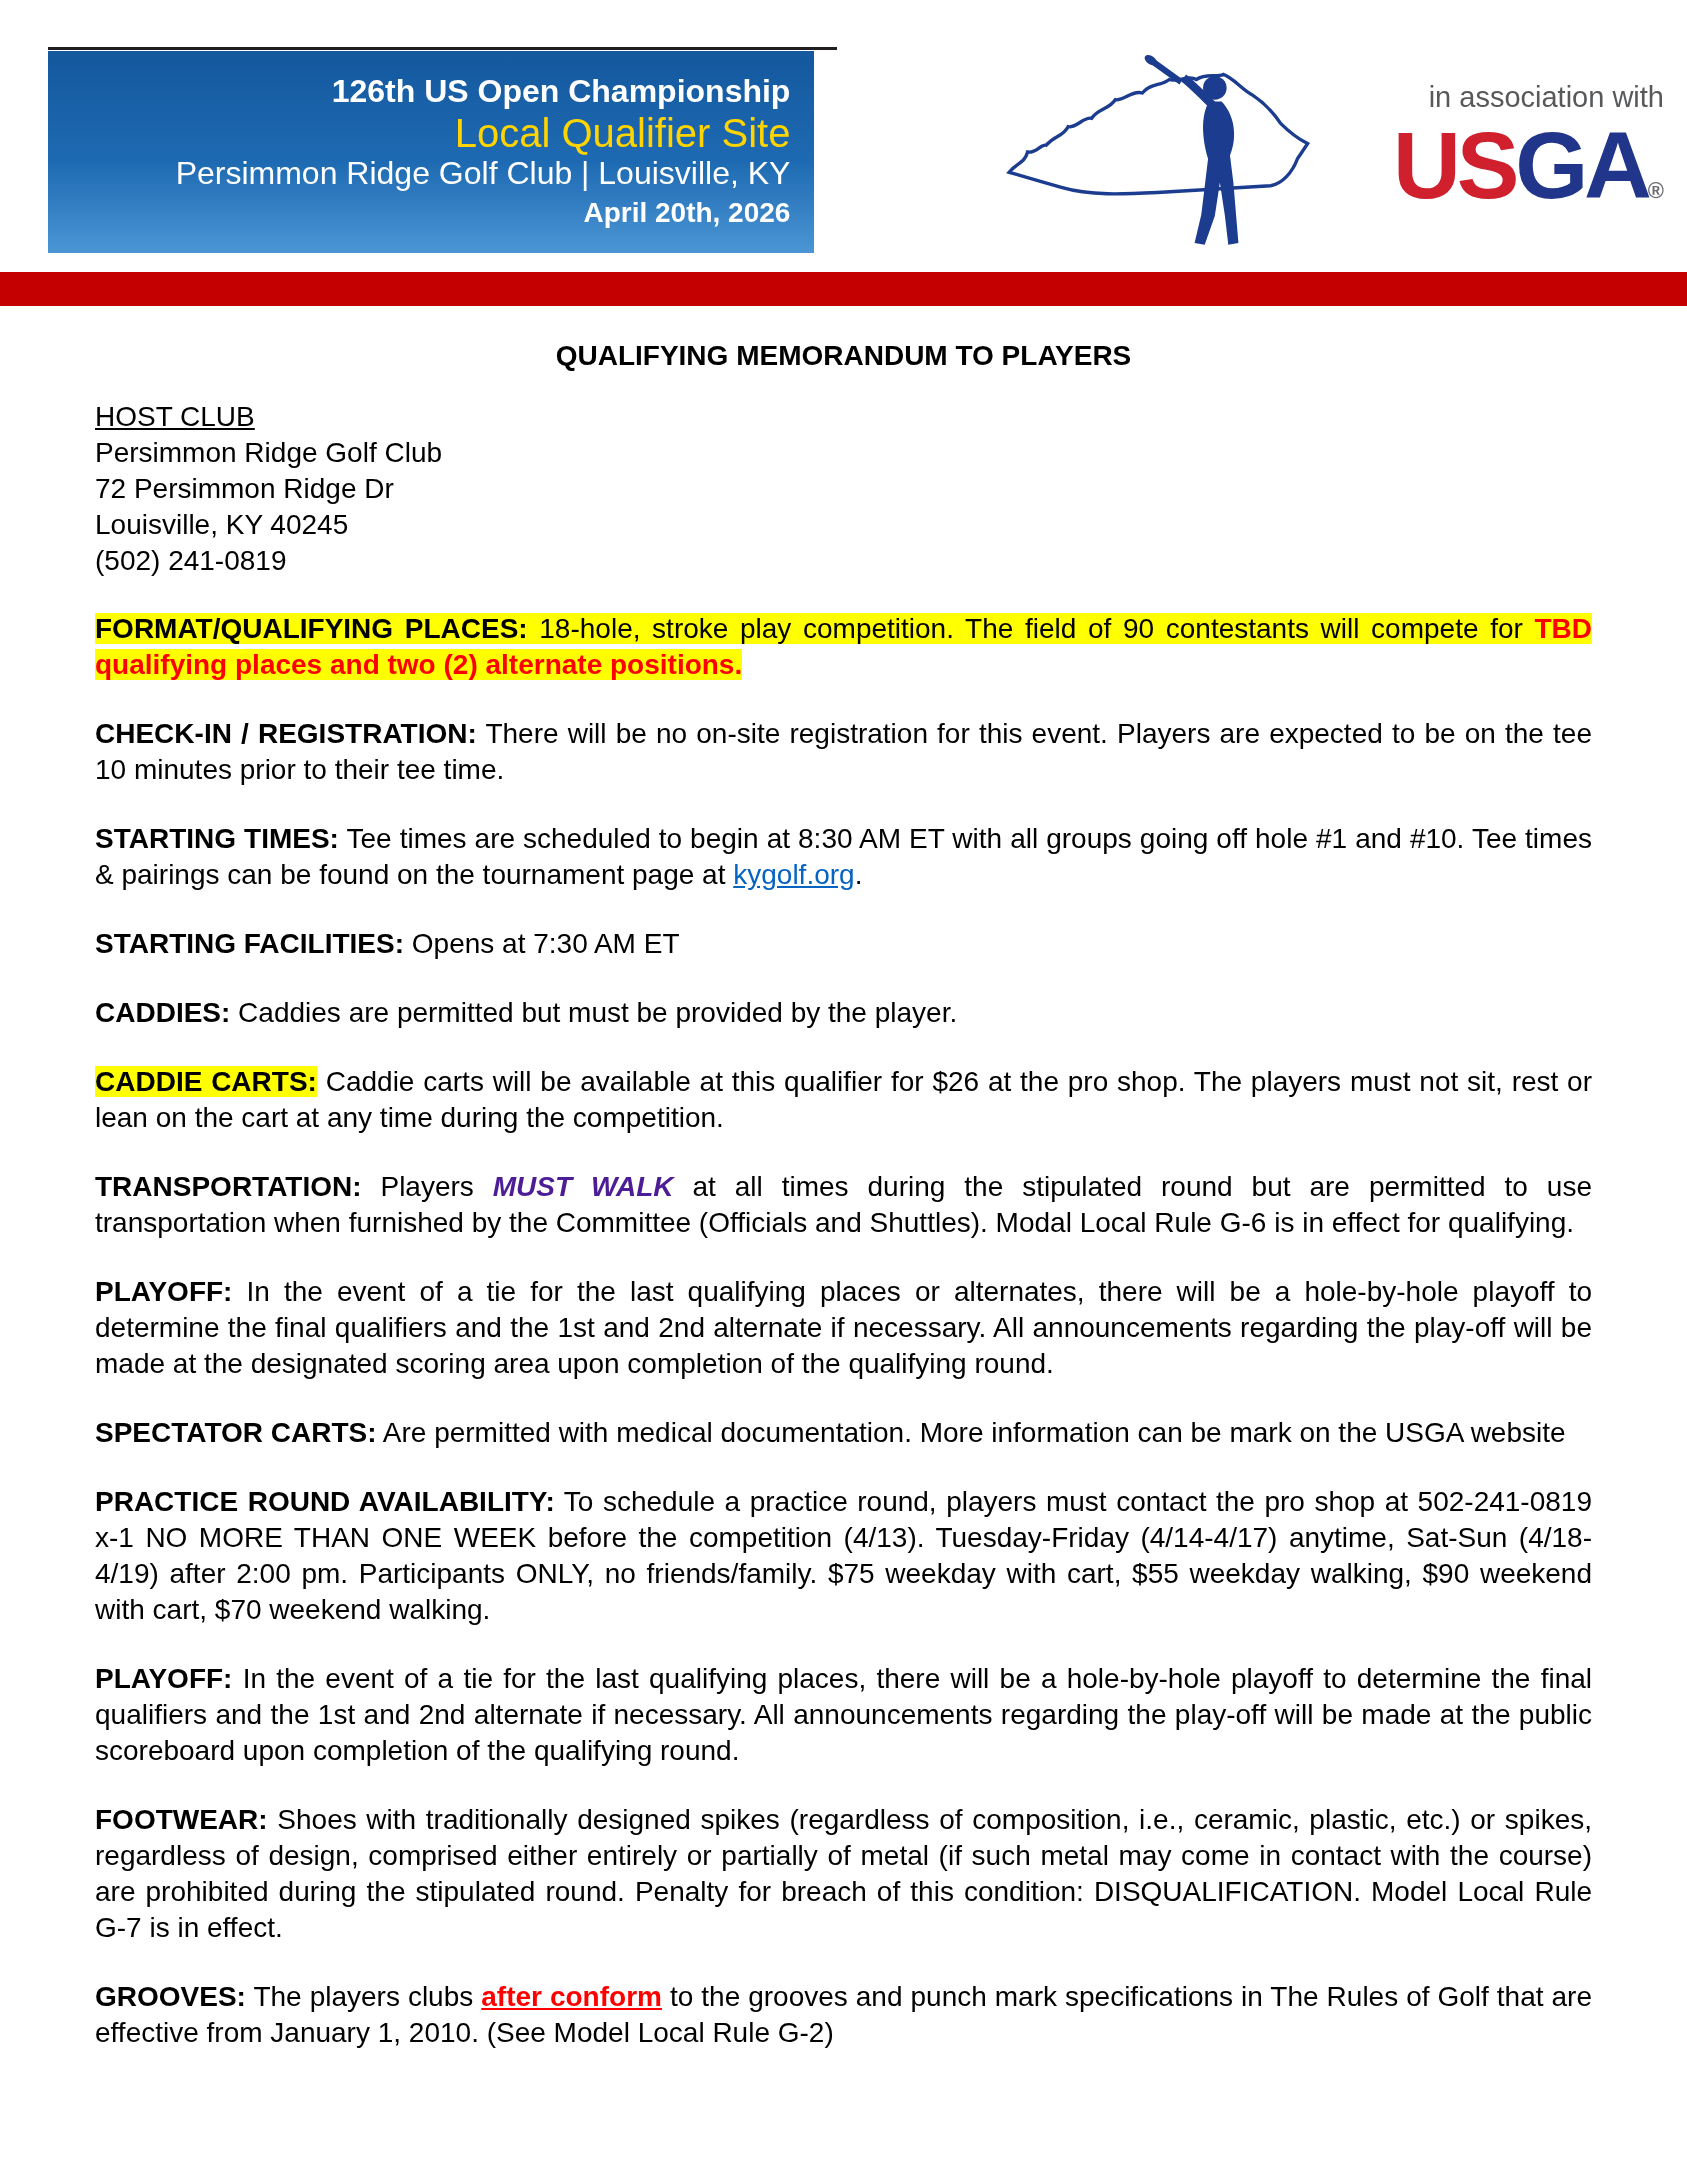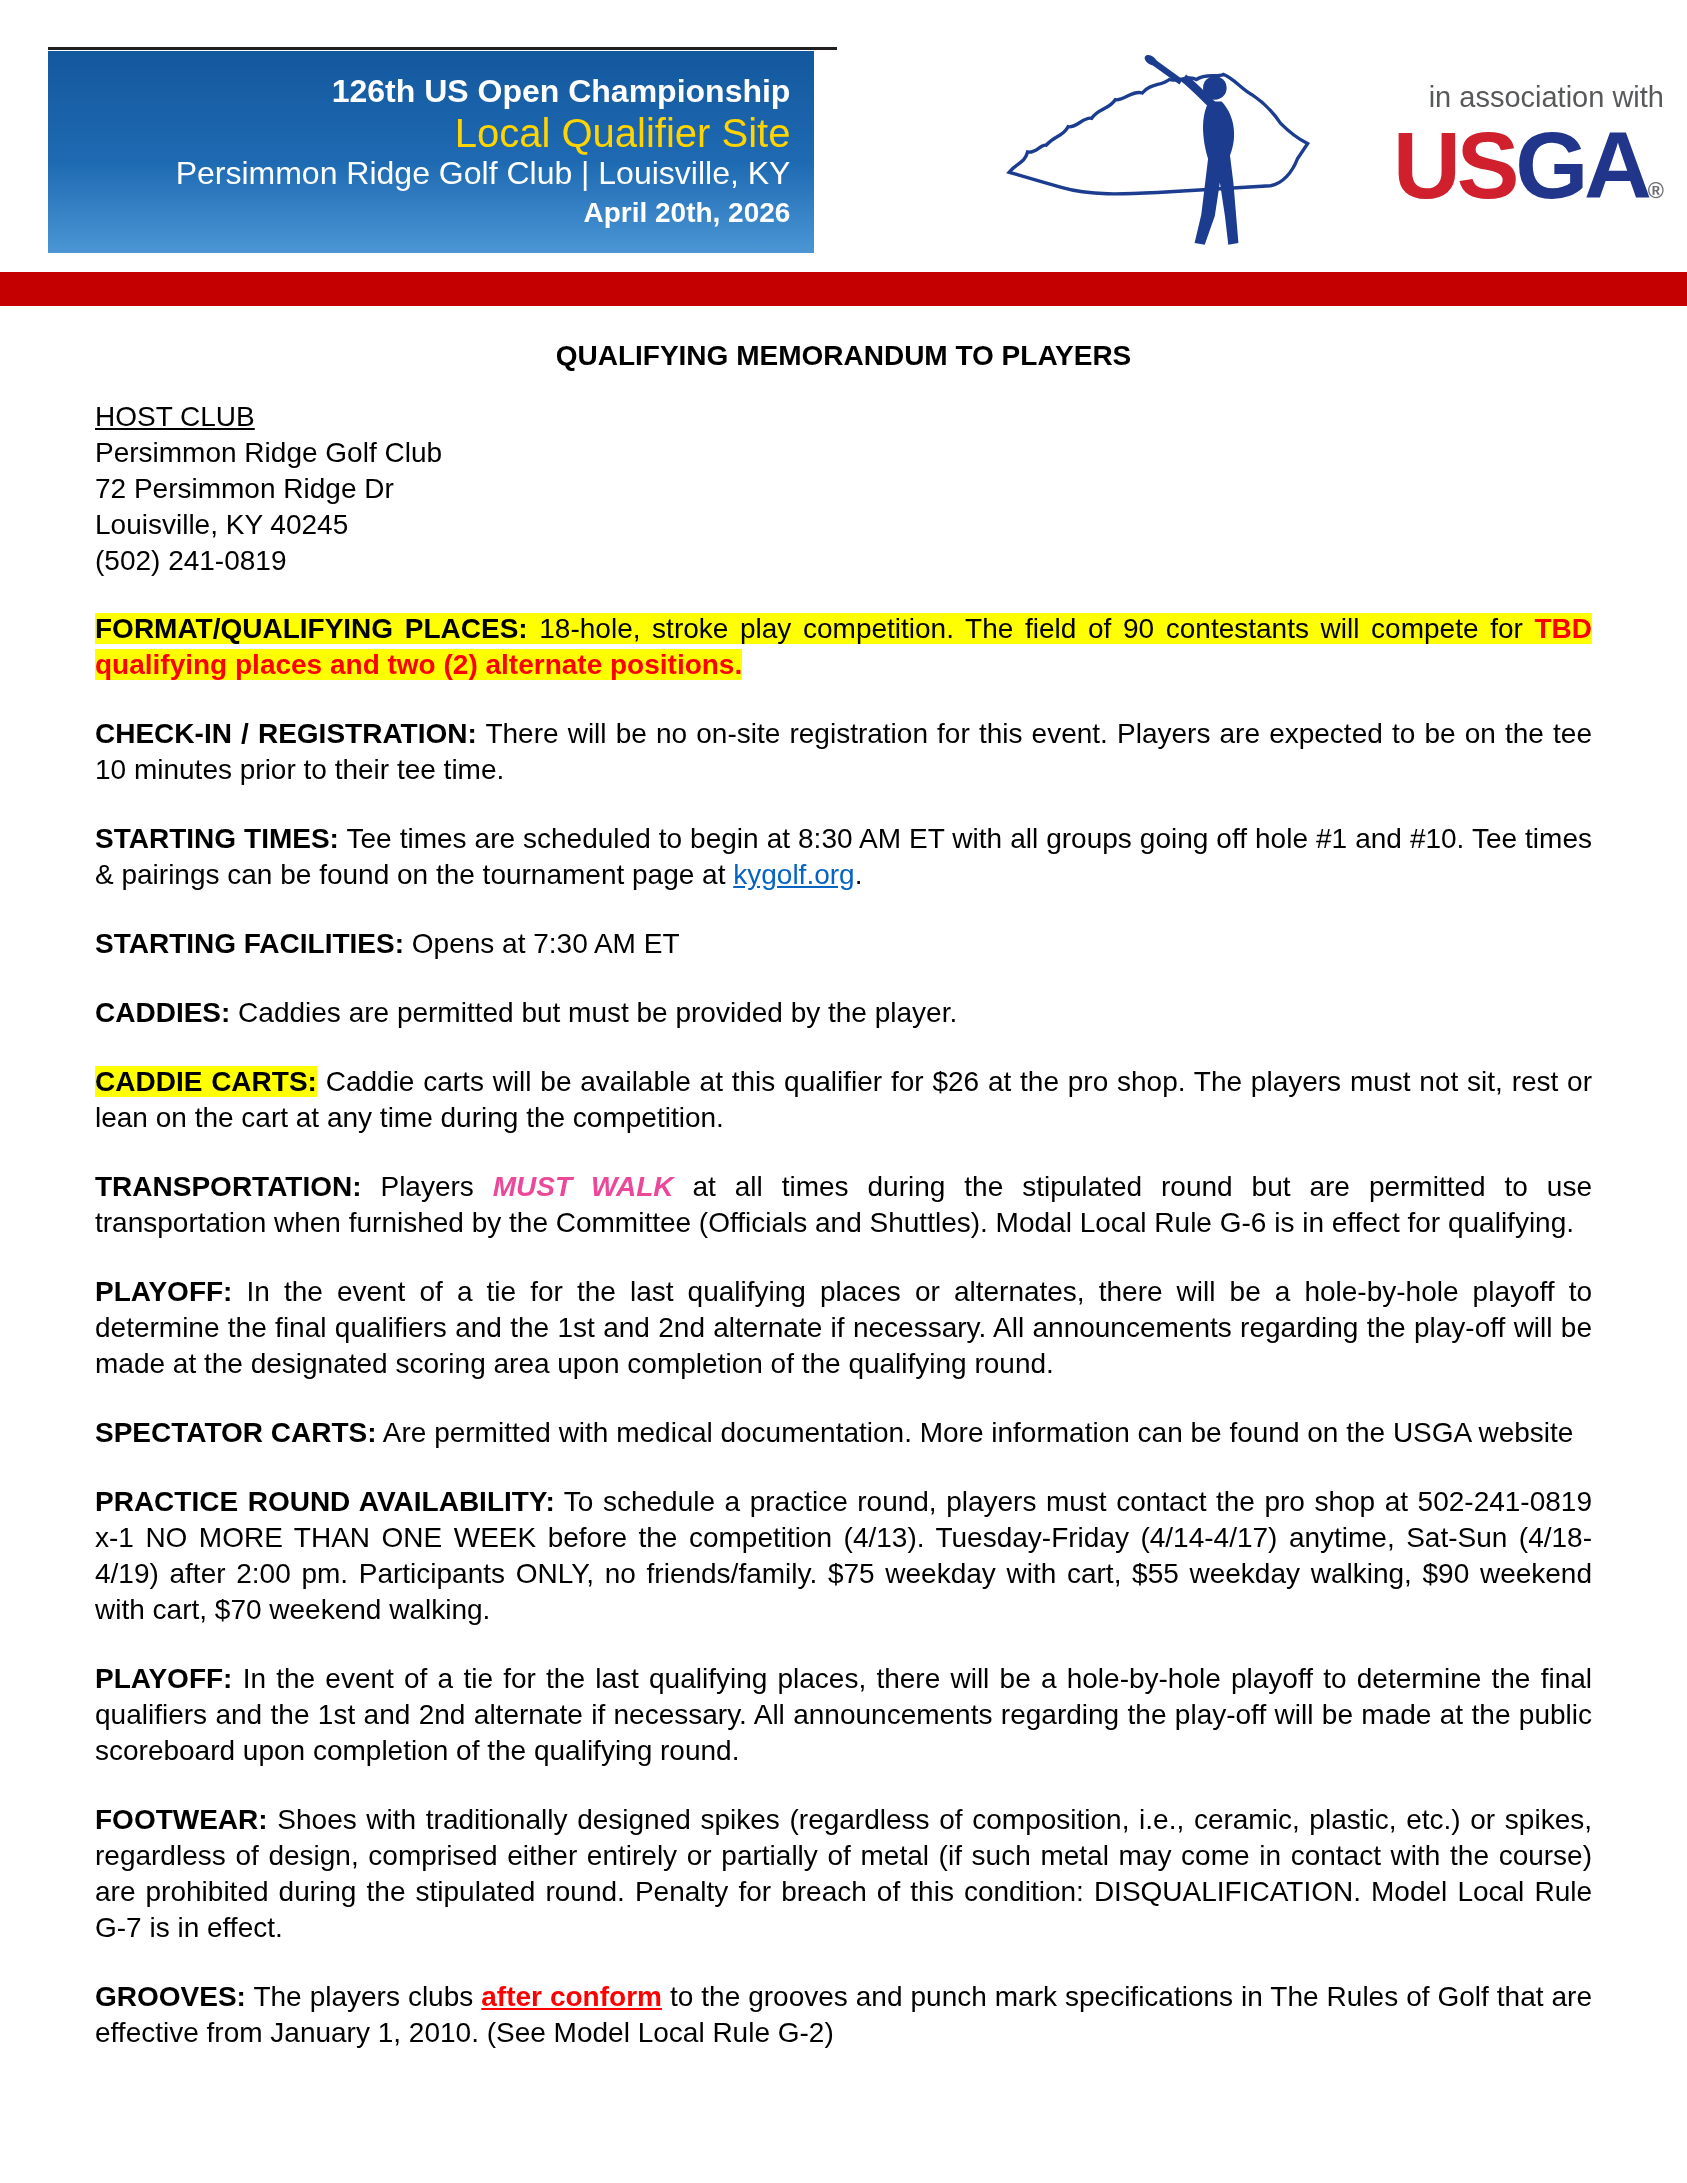--- a/index.html
+++ b/index.html
@@ -37,21 +37,21 @@
   .red-bar { position:absolute; left:0; top:272px; width:1687px; height:34px; background:#c40000; }
 
   .content { padding:32px 95px 0 95px; font-size:28px; line-height:36px; }
   .memo-title { font-size:28px; font-weight:bold; text-align:center; line-height:37px; margin-bottom:25px; }
   .host { margin-bottom:32px; }
   .host-heading { font-weight:normal; text-decoration:underline; }
   .para { text-align:justify; margin-bottom:33px; }
   .lbl { font-weight:bold; }
   .hl { background:#ffff00; }
   .red-b { color:#ff0000; font-weight:bold; }
-  .red-i { color:#ec4899; font-weight:bold; font-style:italic; }
+  .red-i { color:#4c1d95; font-weight:bold; font-style:italic; }
   .red-u { color:#ff0000; font-weight:bold; text-decoration:underline; cursor:pointer; }
   .link { color:#0563c1; text-decoration:underline; cursor:pointer; }
 </style>
 </head>
 <body>
 
 <div class="page">
 
   <header class="header">
     <div class="top-rule"></div>
@@ -105,21 +105,21 @@
     <p class="para"><b class="lbl">STARTING FACILITIES:</b><span> Opens at 7:30 AM ET</span></p>
 
     <p class="para"><b class="lbl">CADDIES:</b><span> Caddies are permitted but must be provided by the player.</span></p>
 
     <p class="para"><b class="lbl hl">CADDIE CARTS:</b><span> Caddie carts will be available at this qualifier for $26 at the pro shop. The players must not sit, rest or lean on the cart at any time during the competition.</span></p>
 
     <p class="para"><b class="lbl">TRANSPORTATION:</b><span> Players </span><b class="red-i">MUST WALK</b><span> at all times during the stipulated round but are permitted to use transportation when furnished by the Committee (Officials and Shuttles). Modal Local Rule G-6 is in effect for qualifying.</span></p>
 
     <p class="para"><b class="lbl">PLAYOFF:</b><span> In the event of a tie for the last qualifying places or alternates, there will be a hole-by-hole playoff to determine the final qualifiers and the 1st and 2nd alternate if necessary. All announcements regarding the play-off will be made at the designated scoring area upon completion of the qualifying round.</span></p>
 
-    <p class="para"><b class="lbl">SPECTATOR CARTS:</b><span> Are permitted with medical documentation. More information can be found on the USGA website</span></p>
+    <p class="para"><b class="lbl">SPECTATOR CARTS:</b><span> Are permitted with medical documentation. More information can be mark on the USGA website</span></p>
 
     <p class="para"><b class="lbl">PRACTICE ROUND AVAILABILITY:</b><span> To schedule a practice round, players must contact the pro shop at 502-241-0819 x-1 NO MORE THAN ONE WEEK before the competition (4/13). Tuesday-Friday (4/14-4/17) anytime, Sat-Sun (4/18-4/19) after 2:00 pm. Participants ONLY, no friends/family. $75 weekday with cart, $55 weekday walking, $90 weekend with cart, $70 weekend walking.</span></p>
 
     <p class="para"><b class="lbl">PLAYOFF:</b><span> In the event of a tie for the last qualifying places, there will be a hole-by-hole playoff to determine the final qualifiers and the 1st and 2nd alternate if necessary. All announcements regarding the play-off will be made at the public scoreboard upon completion of the qualifying round.</span></p>
 
     <p class="para"><b class="lbl">FOOTWEAR:</b><span> Shoes with traditionally designed spikes (regardless of composition, i.e., ceramic, plastic, etc.) or spikes, regardless of design, comprised either entirely or partially of metal (if such metal may come in contact with the course) are prohibited during the stipulated round. Penalty for breach of this condition: DISQUALIFICATION. Model Local Rule G-7 is in effect.</span></p>
 
     <p class="para"><b class="lbl">GROOVES:</b><span> The players clubs </span><a class="red-u">after conform</a><span> to the grooves and punch mark specifications in The Rules of Golf that are effective from January 1, 2010.  (See Model Local Rule G-2)</span></p>
 
   </main>

